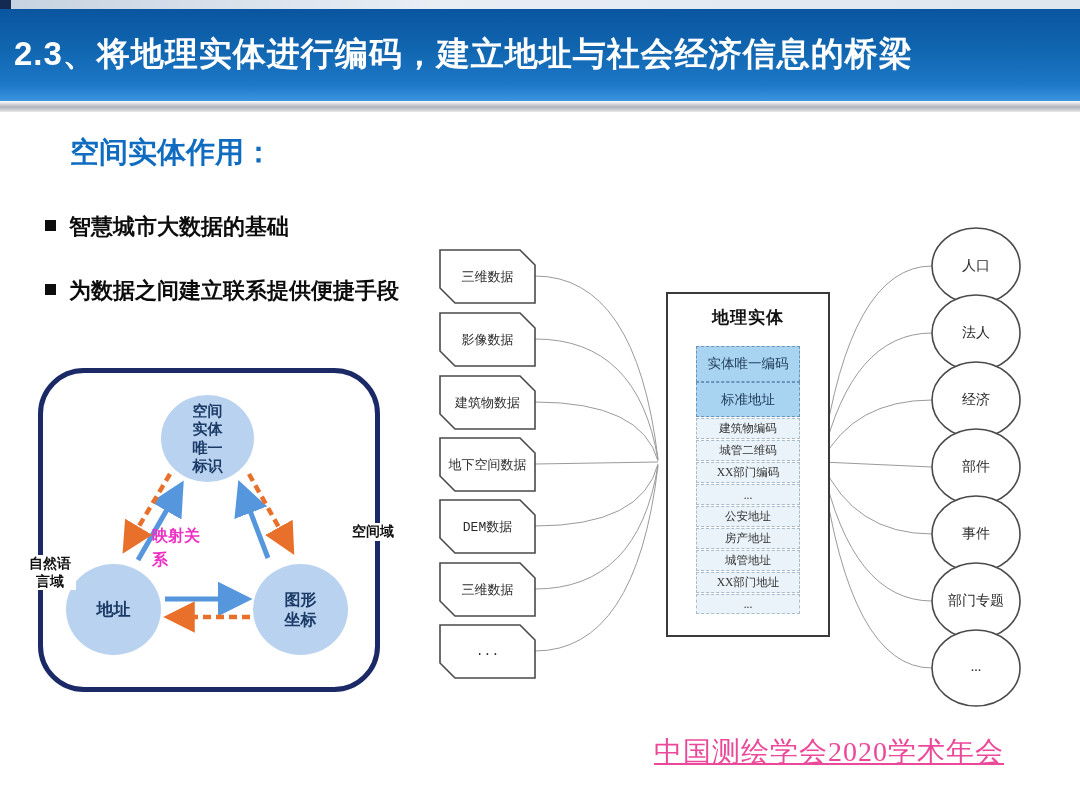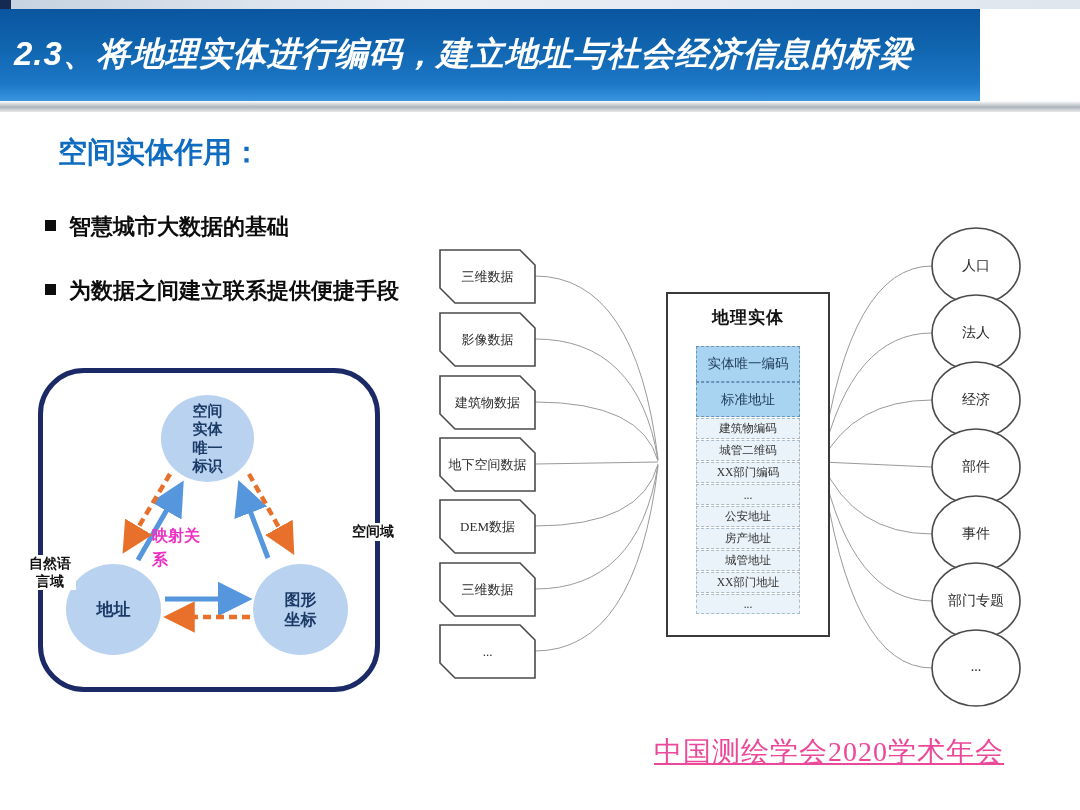--- a/index.html
+++ b/index.html
@@ -2,49 +2,49 @@
 <html><head>
 <meta charset="utf-8">
 <style>
   html,body{margin:0;padding:0;background:#ffffff;}
   .slide{position:relative;width:1080px;height:810px;background:#ffffff;overflow:hidden;
          font-family:"Liberation Sans",sans-serif;}
   
   .top-strip{position:absolute;left:0;top:0;width:1080px;height:9px;
              background:linear-gradient(90deg,#c6d2e0,#e9eef5 40%,#dfe6ee);}
   .corner-block{position:absolute;left:0;top:0;width:11px;height:15px;background:#152a52;}
-  .hdr{position:absolute;left:0;top:9px;width:980px;height:92px;
-       background:linear-gradient(180deg,#0a55a0 0%,#1166b0 45%,#1d78c8 82%,#3b94de 100%);font-style:italic;}
+  .hdr{position:absolute;left:0;top:9px;width:1080px;height:92px;
+       background:linear-gradient(180deg,#0a55a0 0%,#1166b0 45%,#1d78c8 82%,#3b94de 100%);}
   .hdr h1{margin:0;padding:0 0 0 14px;line-height:90px;font-size:33px;font-weight:bold;
           color:#ffffff;letter-spacing:1px;white-space:nowrap;}
   .silver-strip{position:absolute;left:0;top:101px;width:1080px;height:11px;
        background:linear-gradient(180deg,#fdfdfd 0%,#aeb4bc 55%,#e8e8e8 100%);}
   
-  .heading{position:absolute;left:58px;top:133px;font-size:29px;font-weight:bold;color:#0f6cc0;z-index:2;}
+  .heading{position:absolute;left:70px;top:133px;font-size:29px;font-weight:bold;color:#0f6cc0;z-index:2;}
   .bullet{position:absolute;left:45px;display:flex;align-items:flex-start;z-index:2;
           font-size:22px;font-weight:bold;color:#0d0d0d;}
   .bullet .sq{width:11px;height:11px;background:#0d0d0d;margin:8px 13px 0 0;flex:none;}
   
   .tri-box{position:absolute;left:38px;top:368px;width:342px;height:324px;
            border:5px solid #1b2a66;border-radius:46px;background:transparent;z-index:2;box-sizing:border-box;}
   .circle{position:absolute;background:#b9d2f0;border-radius:50%;display:flex;align-items:center;
           justify-content:center;text-align:center;color:#1b3a66;font-weight:bold;z-index:2;}
   .ml{white-space:pre-line;}
   .c-top{left:161px;top:395px;width:93px;height:87px;font-size:15px;line-height:1.22;}
   .c-addr{left:66px;top:564px;width:95px;height:91px;font-size:17px;}
   .c-coord{left:253px;top:564px;width:95px;height:91px;font-size:16px;line-height:1.25;}
   .mapping{position:absolute;left:152px;top:524px;width:90px;font-size:16px;font-weight:bold;
            color:#ee2fc4;line-height:1.5;z-index:2;font-family:"Liberation Serif",serif;}
   .dom{position:absolute;font-size:14px;font-weight:bold;color:#111;line-height:1.25;z-index:3;}
   .dom-top{left:286px;top:374px;width:72px;}
   .dom-left{left:24px;top:517px;width:52px;background:#fff;text-align:center;margin-top:38px;}
   .dom-right{left:346px;top:523px;width:54px;background:#fff;text-align:center;}
   
   .hex-label{position:absolute;left:440px;width:95px;height:53px;display:flex;align-items:center;
-             justify-content:center;font-family:Liberation Serif, serif;font-size:13px;color:#2b2b2b;z-index:2;}
+             justify-content:center;font-family:Liberation Mono, monospace;font-size:13px;color:#2b2b2b;z-index:2;}
   
   .entity{position:absolute;left:658px;top:292px;width:164px;height:345px;background:#ffffff;
           border:2px solid #3a3a3a;z-index:2;box-sizing:border-box;margin-left:8px;}
   .entity .title{position:absolute;left:0;top:12px;width:100%;text-align:center;font-size:17px;
                  font-weight:bold;color:#111;font-family:"Liberation Serif",serif;letter-spacing:1px;}
   .erow{position:absolute;left:28px;width:104px;display:flex;align-items:center;justify-content:center;
         font-family:"Liberation Serif",serif;box-sizing:border-box;}
   .erow.hl{background:#a8d4f2;border:1px dashed #6b93b8;font-size:13.5px;color:#1f3b57;}
   .erow.sm{background:#eaf3f9;border:1px dashed #a9bcc9;font-size:11.5px;color:#333;}
   

